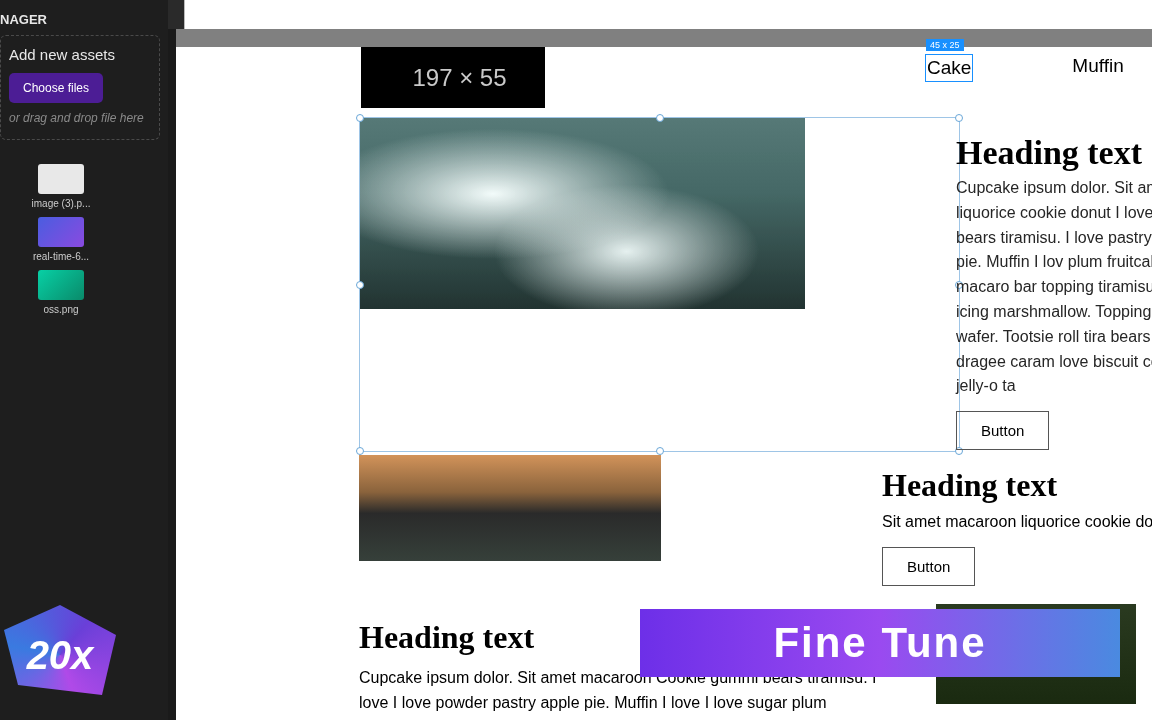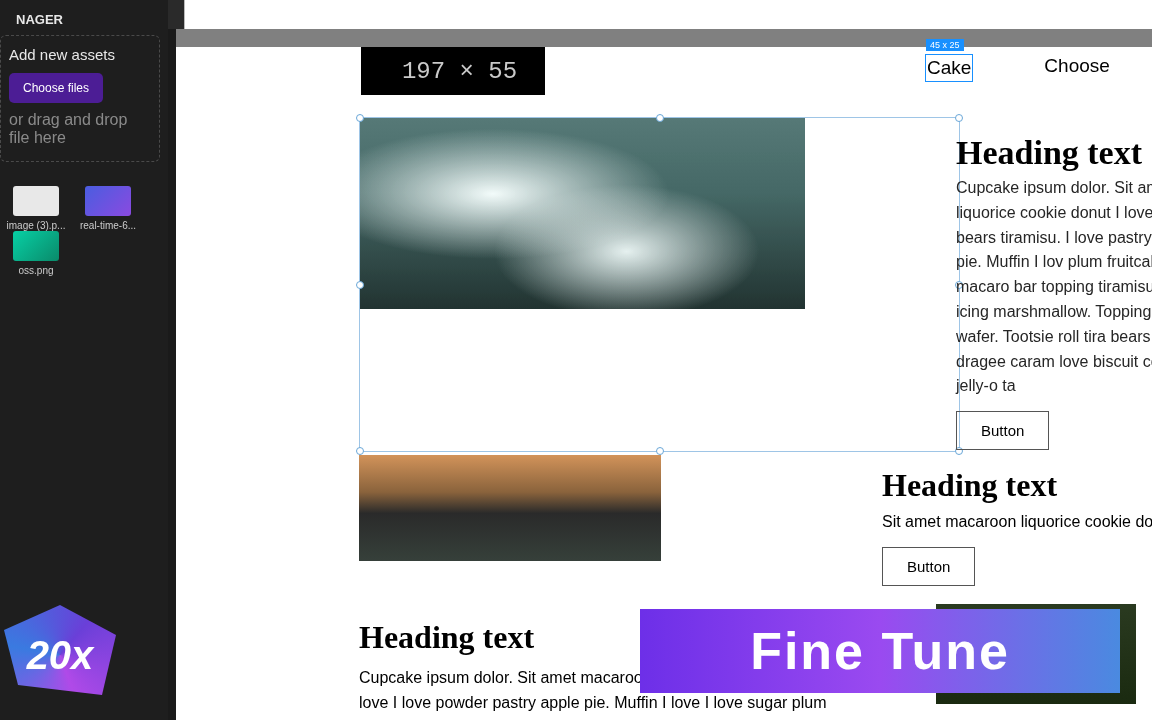--- a/index.html
+++ b/index.html
@@ -15,42 +15,44 @@
 
 .sidebar {
   position: absolute;
   left: 0; top: 0;
   width: 168px;
   height: 100%;
   background: #1e1e1e;
   color: #e8e8e8;
   padding: 12px 8px 0 0;
 }
-.sidebar-title { font-size: 13px; font-weight: 600; padding: 0 0 8px 16px; }
+.sidebar-title { font-size: 13px; font-weight: 600; padding: 0 0 8px 0; }
 .dropzone {
   border: 1px dashed #4a4a4a;
   border-radius: 6px;
   padding: 10px 8px 14px 8px;
 }
 .dz-head { font-size: 15px; color: #e8e8e8; margin-bottom: 10px; }
 .choose-btn {
   background: #4c1d95;
   color: #fff;
   border: none;
   border-radius: 5px;
   font-size: 12px;
   padding: 8px 14px;
   cursor: pointer;
 }
-.dz-hint { font-size: 16px; color: #8a8a8a; margin-top: 8px; }
+.dz-hint { font-size: 12px; color: #8a8a8a; margin-top: 8px; font-style: italic; }
 
 .asset-grid {
   margin-top: 24px;
   display: flex;
   flex-wrap: wrap;
+  gap: 8px;
+  margin-left: 25px;
 }
 .asset {
   width: 72px;
   display: flex;
   flex-direction: column;
   align-items: center;
 }
 .thumb {
   width: 46px; height: 30px;
   border-radius: 3px;
@@ -105,30 +107,30 @@
   width: 1200px; 
   background: #fff;
   min-height: 900px;
   color: #000;
 }
 
 
 .logo-box {
   position: absolute;
   top: 0; left: 185px;
-  width: 184px; height: 48px;
+  width: 184px; height: 61px;
   background: #000;
   color: #c9c9c9;
   display: flex; align-items: center; justify-content: center;
-  font-size: 24px; font-family: Liberation Mono, monospace; padding-left: 13px;
+  font-size: 24px; font-family: Liberation Sans, sans-serif; padding-left: 13px;
 }
 .nav {
   position: absolute;
   top: 8px; left: 750px;
-  display: flex; gap: 72px;
+  display: flex; gap: 100px;
   font-size: 19px;
   font-weight: 400;
 }
 .nav .home {
   outline: 1px solid #1890ff;
   padding: 2px 1px;
   position: relative;
 }
 .size-badge {
   position: absolute;
@@ -192,24 +194,24 @@
 .blk2 h2 { font-size: 32px; font-weight: 800; font-family: Georgia,serif; }
 .blk2 p { font-size: 16px; line-height: 1.55; margin-top: 6px; }
 .blk3 { position:absolute; left: 183px; top: 572px; width: 520px; }
 .blk3 h2 { font-size: 32px; font-weight: 800; font-family: Georgia,serif; }
 .blk3 p { font-size: 16px; line-height: 1.55; margin-top: 10px; }
 
 
 .fine-tune {
   position: absolute;
   left: 640px; top: 609px;
-  width: 480px; height: 84px;
+  width: 480px; height: 68px;
   background: linear-gradient(90deg,#6d2fe8 0%, #9a4af0 50%, #4a8ae0 100%);
   color: #fff;
-  font-size: 52px;
+  font-size: 42px;
   font-weight: 700;
   display:flex;align-items:center;justify-content:center;
   letter-spacing: 2px;
 }
 .twentyx {
   position: absolute;
   left: -10px; top: 605px;
   width: 140px; height: 100px;
   display:flex;align-items:center;justify-content:center;
 }
@@ -265,21 +267,21 @@
 <div class="canvas">
   <div class="page">
 
     <div class="logo-box">197 × 55</div>
 
     <div class="nav">
       <div class="home">
         <div class="size-badge">45 x 25</div>
         <span>Cake</span>
       </div>
-      <div>Choose</div>
+      <div>Muffin</div>
     </div>
 
     <div class="img-ocean"></div>
 
     <div class="sel-frame">
       <div class="handle h-tl"></div>
       <div class="handle h-t"></div>
       <div class="handle h-tr"></div>
       <div class="handle h-l"></div>
       <div class="handle h-r"></div>

